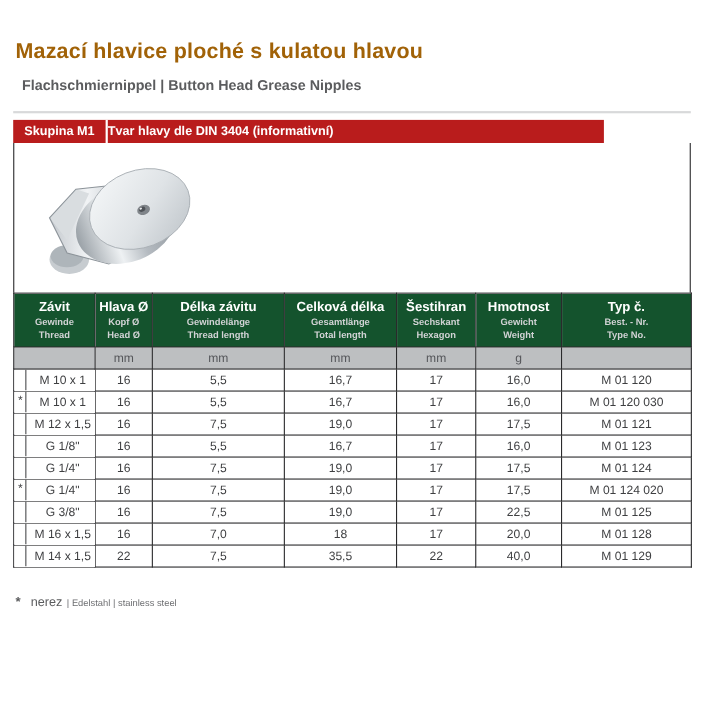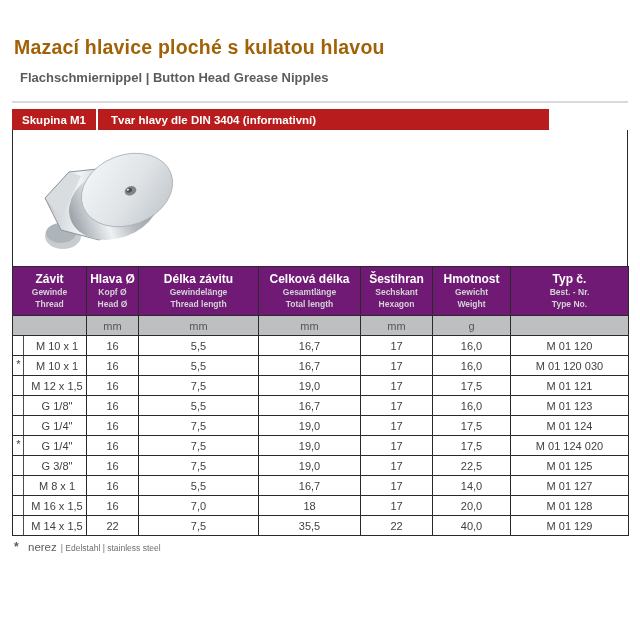--- a/index.html
+++ b/index.html
@@ -11,31 +11,31 @@
   .subtitle{position:absolute;left:20px;top:70px;font-size:13px;font-weight:bold;
             color:#5b5c5e;}
 
   .hairline{position:absolute;left:12px;top:101px;width:616px;height:2px;background:#d8d9da;}
 
   .bluebar{position:absolute;left:12px;top:109px;width:537px;height:21px;
            background:#b91c1c;display:flex;align-items:center;color:#ffffff;
            font-size:11.5px;font-weight:bold;}
   .bluebar .group{width:84px;text-align:center;flex:0 0 auto;}
   .bluebar .vdiv{width:2px;align-self:stretch;background:#ffffff;flex:0 0 auto;}
-  .bluebar .desc{padding-left:13px;flex:1;}
+  .bluebar .desc{padding-left:0;flex:1;}
 
   .imagebox{position:absolute;left:12px;top:130px;width:616px;height:136px;
             background:#ffffff;border-left:1px solid #2a2a2c;border-right:1px solid #2a2a2c;
             box-sizing:border-box;}
   .nipple-svg{position:absolute;left:16px;top:6px;}
 
   table.spec{position:absolute;left:12px;top:266px;width:616px;border-collapse:collapse;
              table-layout:fixed;}
   table.spec th,table.spec td{border:1px solid #2a2a2c;padding:0;overflow:hidden;}
-  table.spec th{height:48px;background:#701a75;color:#ffffff;vertical-align:middle;
+  table.spec th{height:48px;background:#14532d;color:#ffffff;vertical-align:middle;
                 text-align:center;}
   .h-cs{display:block;font-size:12px;font-weight:bold;line-height:1.25;}
   .h-sub{display:block;font-size:8.5px;font-weight:bold;color:#d2d3d5;line-height:1.3;}
   tr.units td{height:19px;background:#bdbfc1;color:#55565a;font-size:11px;
               text-align:center;}
   tbody.data td{height:19px;background:#ffffff;color:#3e3f41;font-size:11px;
                 text-align:center;vertical-align:middle;}
   td.c-thread{position:relative;text-align:left;}
   td.c-thread::before{content:"";position:absolute;left:10px;top:0;bottom:0;width:1px;
                       background:#4b4c4e;}
@@ -225,29 +225,20 @@
         <tr>
           <td class="c-thread"><span class="star"></span><span class="thread-label">G 3/8"</span></td>
           <td>16</td>
           <td>7,5</td>
           <td>19,0</td>
           <td>17</td>
           <td>22,5</td>
           <td class="c-type">M 01 125</td>
         </tr>
         <tr>
-          <td class="c-thread"><span class="star"></span><span class="thread-label">M 8 x 1</span></td>
-          <td>16</td>
-          <td>5,5</td>
-          <td>16,7</td>
-          <td>17</td>
-          <td>14,0</td>
-          <td class="c-type">M 01 127</td>
-        </tr>
-        <tr>
           <td class="c-thread"><span class="star"></span><span class="thread-label">M 16 x 1,5</span></td>
           <td>16</td>
           <td>7,0</td>
           <td>18</td>
           <td>17</td>
           <td>20,0</td>
           <td class="c-type">M 01 128</td>
         </tr>
         <tr>
           <td class="c-thread"><span class="star"></span><span class="thread-label">M 14 x 1,5</span></td>

